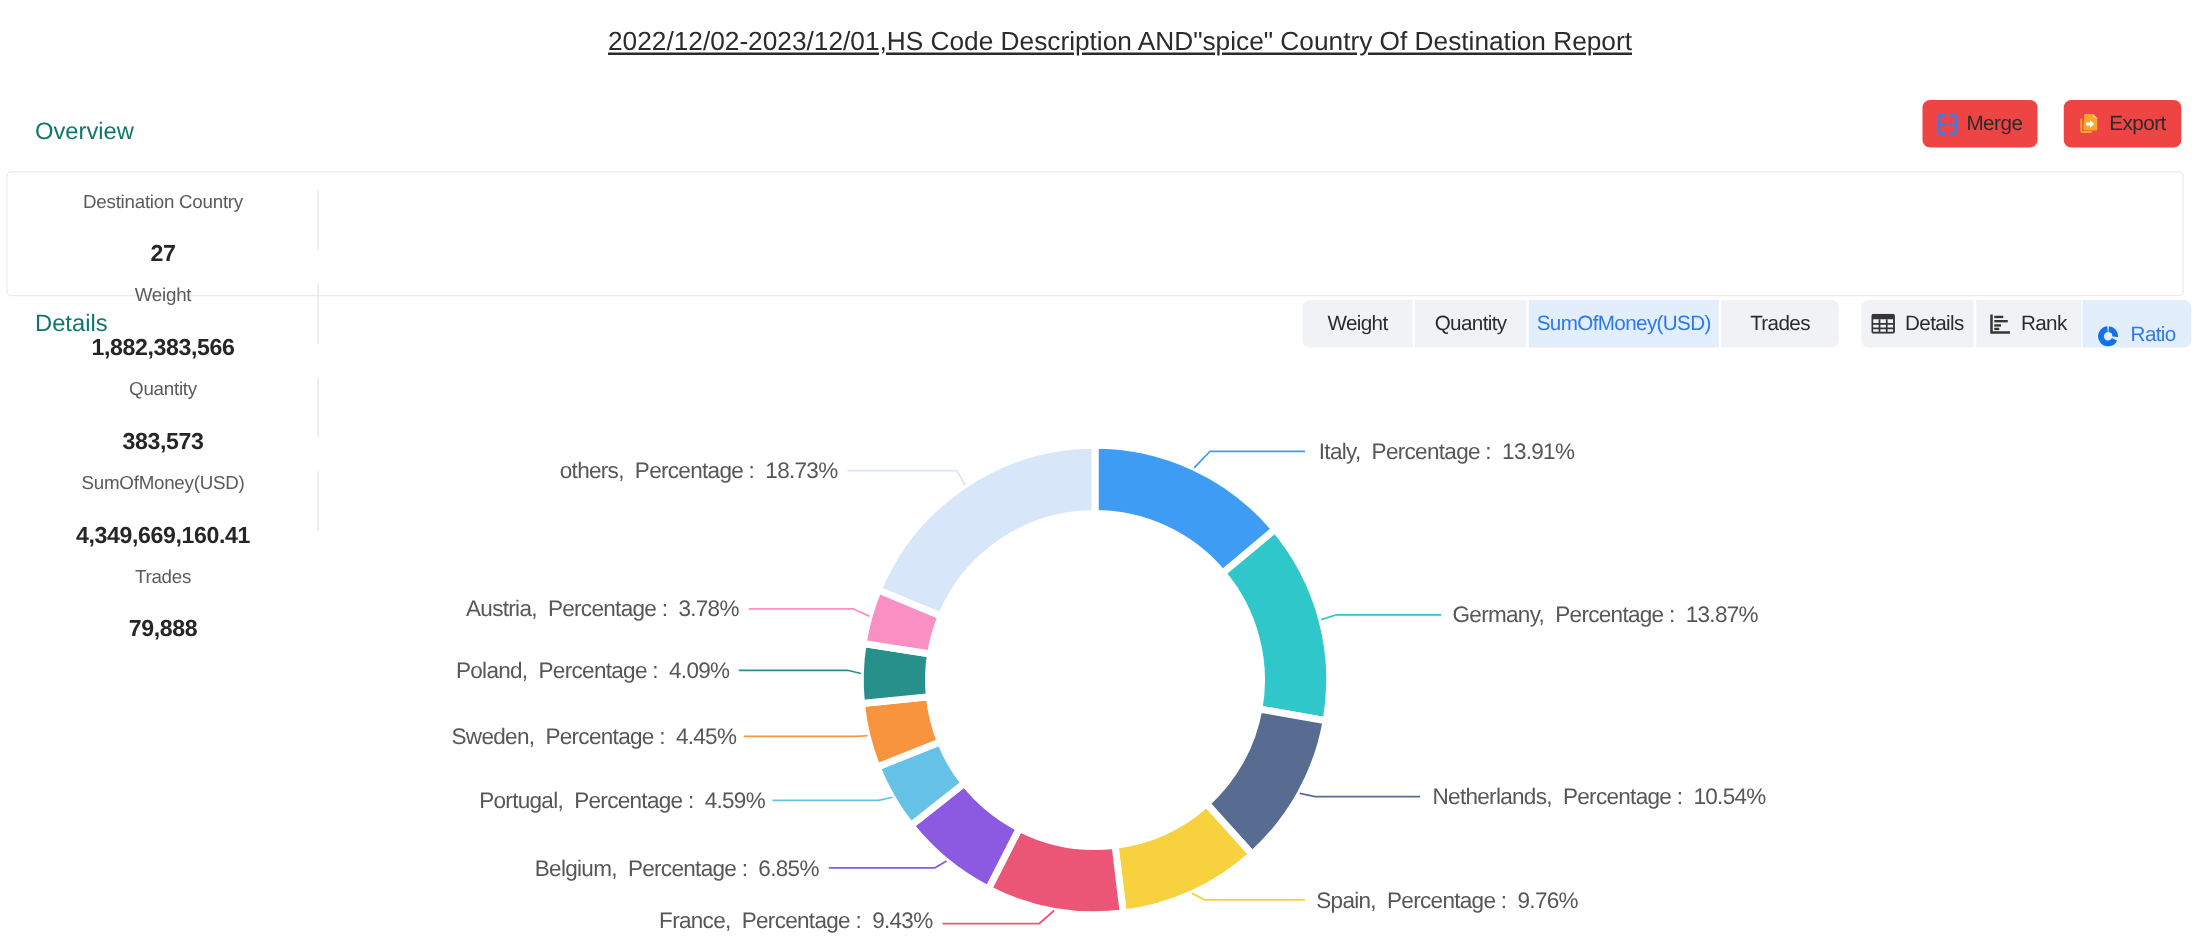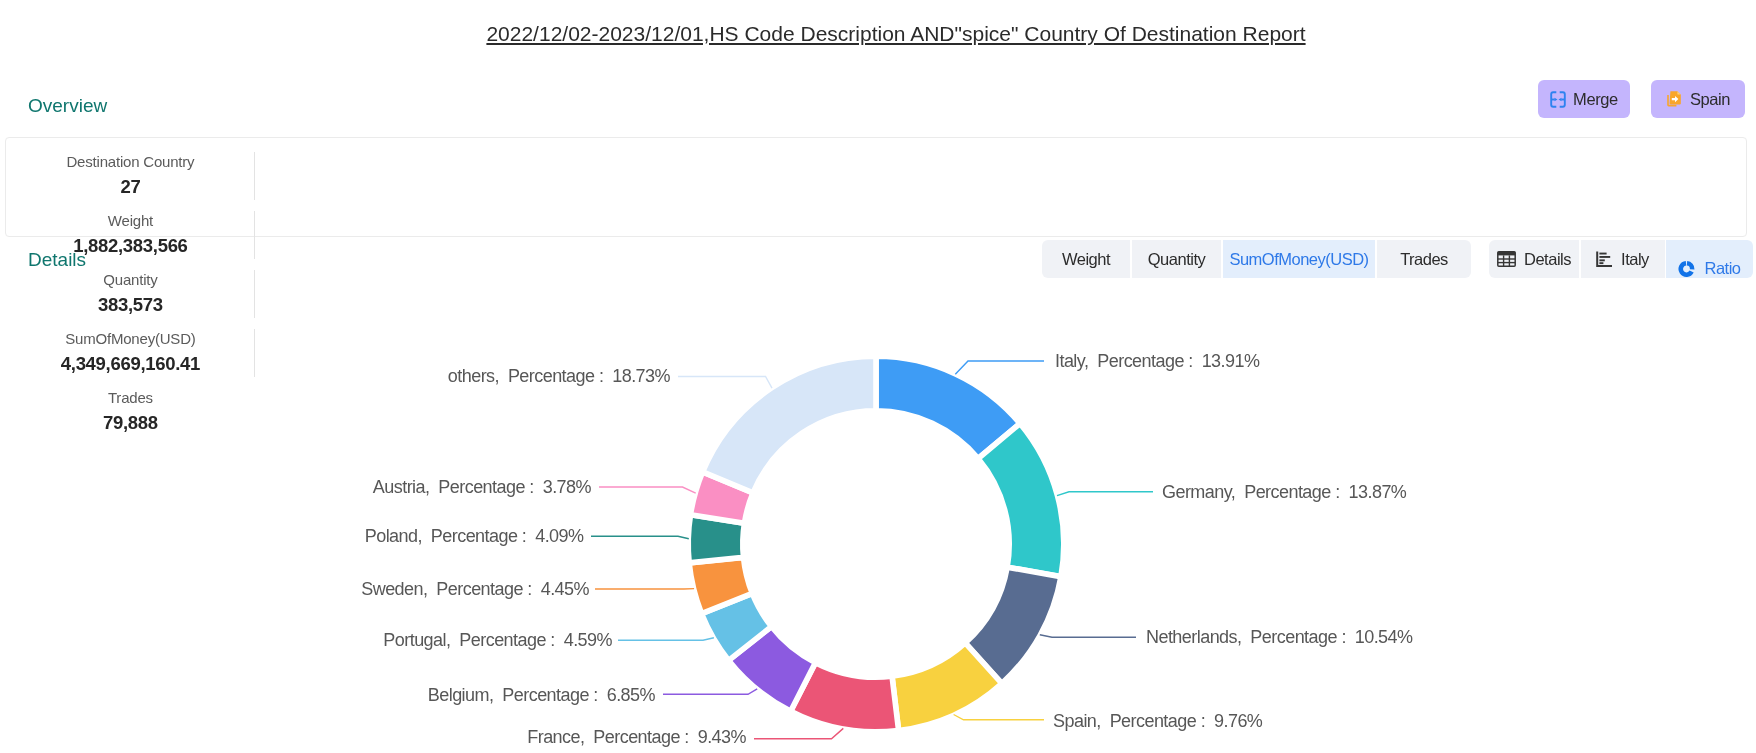--- a/index.html
+++ b/index.html
@@ -1,24 +1,24 @@
 <!DOCTYPE html>
 <html><head>
 <meta charset="utf-8">
 <style>
 * { margin:0; padding:0; box-sizing:border-box; }
 html,body { width:1756px; height:753px; background:#fff; font-family:"Liberation Sans",sans-serif; position:relative; overflow:hidden; }
 .title { position:absolute; left:896px; top:22px; transform:translateX(-50%); white-space:nowrap; font-size:21px; color:#2b2b2b; letter-spacing:0px;text-decoration:underline; }
 .h2 { position:absolute; left:8px; font-size:19px; font-weight:normal; color:#0f766e;margin-left:20px; }
-.btn { position:absolute; top:80px; height:38px; background:#c4b5fd; border-radius:6px; display:flex; align-items:center; justify-content:center; font-size:16.5px; color:#2c2c2c; gap:7px; letter-spacing:-0.4px; }
+.btn { position:absolute; top:80px; height:38px; background:#ef4444; border-radius:6px; display:flex; align-items:center; justify-content:center; font-size:16.5px; color:#2c2c2c; gap:7px; letter-spacing:-0.4px; }
 .ovbox { position:absolute; left:5px; top:137px; width:1742px; height:100px; border:1px solid #ebebeb; border-radius:4px; display:flex;flex-direction:column; }
 .ocol { position:relative; width:248.85px; text-align:center; }
 .sep { position:absolute; right:0; top:14px; height:48px; width:1px; background:#e3e3e3; }
 .olab { margin-top:15px; font-size:15px; color:#5b5b5b; line-height:18px; letter-spacing:-0.2px; }
-.oval { margin-top:6px; font-size:18.5px; font-weight:bold; color:#262626; line-height:20px; letter-spacing:-0.3px; }
+.oval { margin-top:22px; font-size:18.5px; font-weight:bold; color:#262626; line-height:20px; letter-spacing:-0.3px; }
 .grp { position:absolute; top:240px; height:38px; display:flex; }
 .gbtn { height:38px; background:#f0f2f6; display:flex; align-items:center; justify-content:center; font-size:16.5px; color:#2c2c2c; gap:8px; letter-spacing:-0.5px; }
 .gbtn.first { border-radius:6px 0 0 6px; }
 .gbtn.last { border-radius:0 6px 6px 0; }
 .gbtn.sel { background:#E3EEFC; color:#2E79E8; }
 .lbl { font-size:18px; fill:#575757; letter-spacing:-0.55px; }
 </style>
 </head>
 <body>
 <div class="title">2022/12/02-2023/12/01,HS Code Description AND"spice" Country Of Destination Report</div>
@@ -36,21 +36,21 @@
 </svg>
     <span>Merge</span>
   </div>
 <div class="btn" style="left:1651px; width:94px;">
     <svg width="17" height="18" viewBox="0 0 17 18">
 <path d="M2.0 5.0 v10.0 q0 0.6 0.6 0.6 h7.8" fill="none" stroke="#F9A62B" stroke-width="1.6"></path>
 <path d="M4.4 1.2 h7.0 l3.4 3.4 v9.0 q0 0.8 -0.8 0.8 h-9.6 q-0.8 0 -0.8 -0.8 Z" fill="#F9A62B"></path>
 <path d="M11.4 1.2 l3.4 3.4 h-2.8 q-0.6 0 -0.6 -0.6 Z" fill="#FBCD7E"></path>
 <path d="M5.8 7.9 h3.2 v-1.9 l3.4 3.1 -3.4 3.1 v-1.9 h-3.2 Z" fill="#ffffff"></path>
 </svg>
-    <span>Spain</span>
+    <span>Export</span>
   </div>
 <div class="ovbox">
 <div class="ocol">
       <div class="sep"></div>
       <div class="olab">Destination Country</div>
       <div class="oval">27</div>
     </div>
     <div class="ocol">
       <div class="sep"></div>
       <div class="olab">Weight</div>
@@ -91,21 +91,21 @@
       <span>Details</span>
     </div>
 <div class="gbtn" style="width:84px;">
       <svg width="17" height="17" viewBox="0 0 17 17">
 <path d="M1.2 0.5 V15 H16" fill="none" stroke="#363636" stroke-width="2"></path>
 <rect x="3.4" y="1.6" width="7.2" height="1.9" fill="#363636"></rect>
 <rect x="3.4" y="5.0" width="10.8" height="1.9" fill="#363636"></rect>
 <rect x="3.4" y="8.4" width="5.4" height="1.9" fill="#363636"></rect>
 <rect x="3.4" y="11.2" width="4.0" height="1.9" fill="#363636"></rect>
 </svg>
-      <span>Italy</span>
+      <span>Rank</span>
     </div>
 <div class="gbtn sel last" style="width:87px;align-items:flex-end;">
       <svg width="18" height="18" viewBox="0 0 18 18">
         <path d="M9.00 3.32 A5.7 5.7 0 0 1 14.19 9.40" fill="none" stroke="#1273E8" stroke-width="4.6"></path>
         <path d="M13.62 11.50 A5.7 5.7 0 1 1 8.00 3.32" fill="none" stroke="#1273E8" stroke-width="4.6"></path>
       </svg>
       <span>Ratio</span>
     </div>
 </div>
 <svg width="1756" height="753" viewBox="0 0 1756 753" style="position:absolute;left:0;top:0;">

